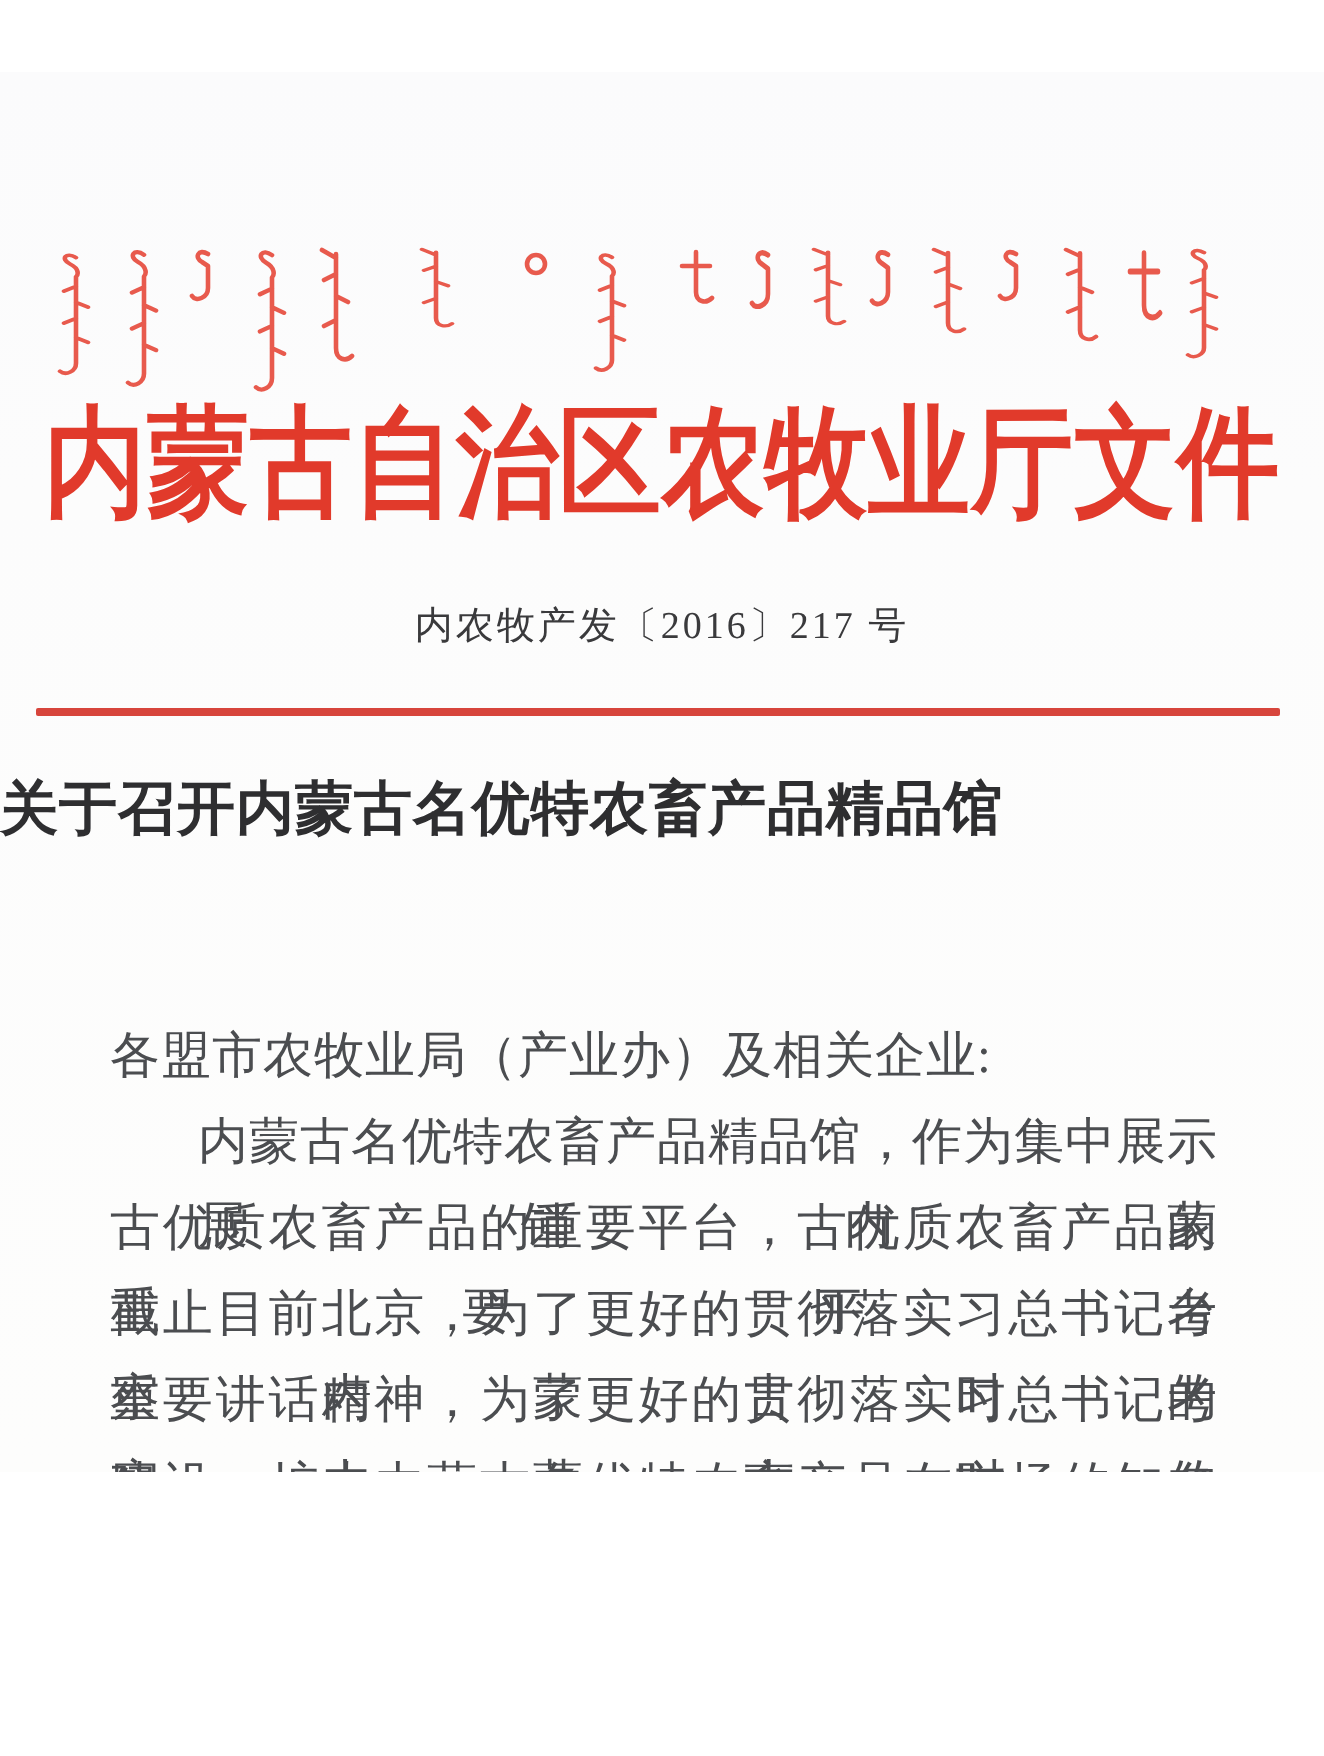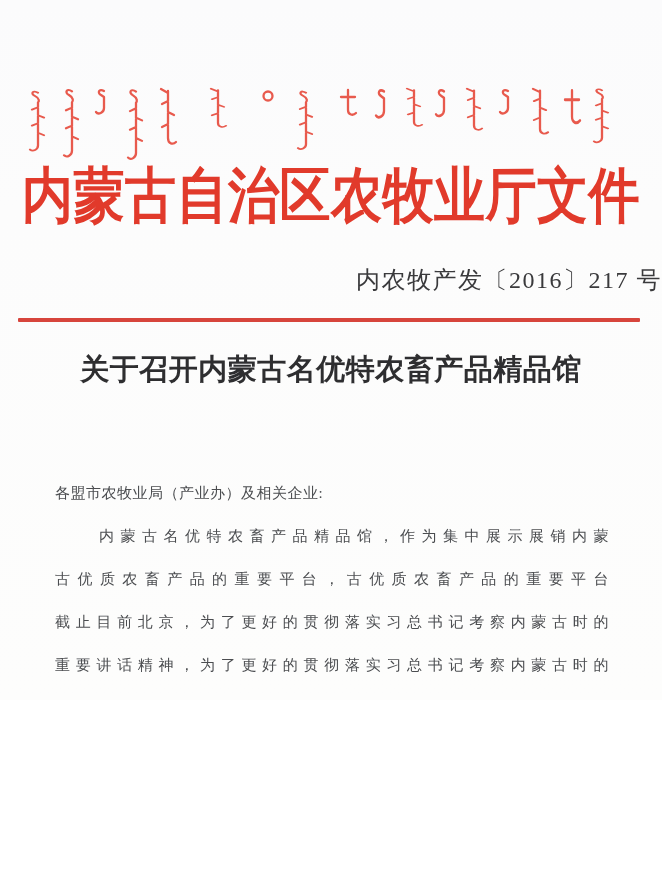--- a/index.html
+++ b/index.html
@@ -16,20 +16,21 @@
   body {
     font-family: "Liberation Serif", "DejaVu Serif", serif;
     background: #ffffff;
   }
   .page {
     position: relative;
     width: 662px;
     height: 700px;
     background: linear-gradient(180deg, #fbfbfc 0%, var(--paper) 30%, #fdfdfc 100%);
     overflow: hidden;
+    margin-top: 36px;
   }
   .mongol-header {
     position: absolute;
     top: 80px;
     left: 26px;
     width: 610px;
     height: 86px;
   }
   .mongol-header path,
   .mongol-header circle {
@@ -51,52 +52,52 @@
     color: var(--red-org);
     transform: scaleY(1.18);
     transform-origin: top center;
     white-space: nowrap;
   }
   .doc-number {
     position: absolute;
     top: 264px;
     left: 0;
     width: 662px;
-    text-align: right;
-    font-size: 24px;
+    text-align: center;
+    font-size: 19px;
     letter-spacing: 1.5px;
     color: var(--ink-docnum);
   }
   .red-rule {
     position: absolute;
     top: 318px;
     left: 18px;
     width: 622px;
     height: 4px;
     background: var(--red-line);
     border-radius: 1px;
   }
   .doc-title {
     position: absolute;
     top: 346px;
     left: 0;
     width: 662px;
-    text-align: center;
+    text-align: left;
     font-size: 29px;
     font-weight: bold;
     line-height: 46px;
     letter-spacing: 0.5px;
     color: var(--ink-heading);
   }
   .doc-body {
     position: absolute;
     top: 472px;
     left: 55px;
     width: 554px;
-    font-size: 15px;
+    font-size: 25px;
     color: var(--ink-body);
     letter-spacing: 0.5px;
   }
   .body-line {
     height: 43px;
     line-height: 42px;
     white-space: nowrap;
   }
   .body-line.justify {
     white-space: normal;

